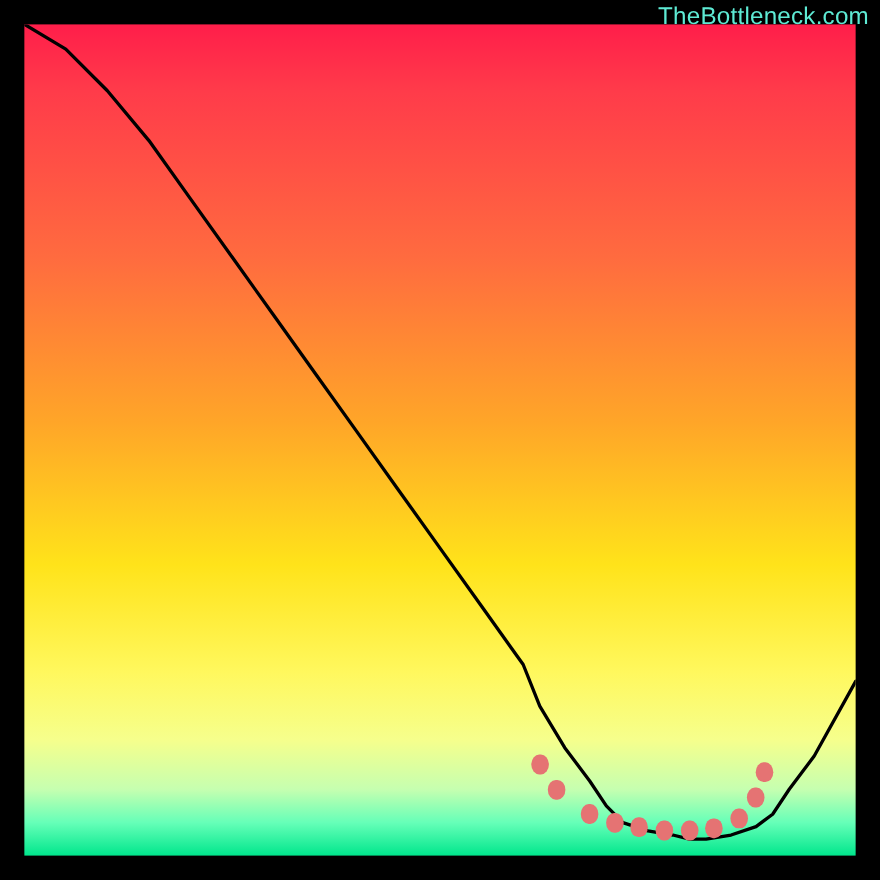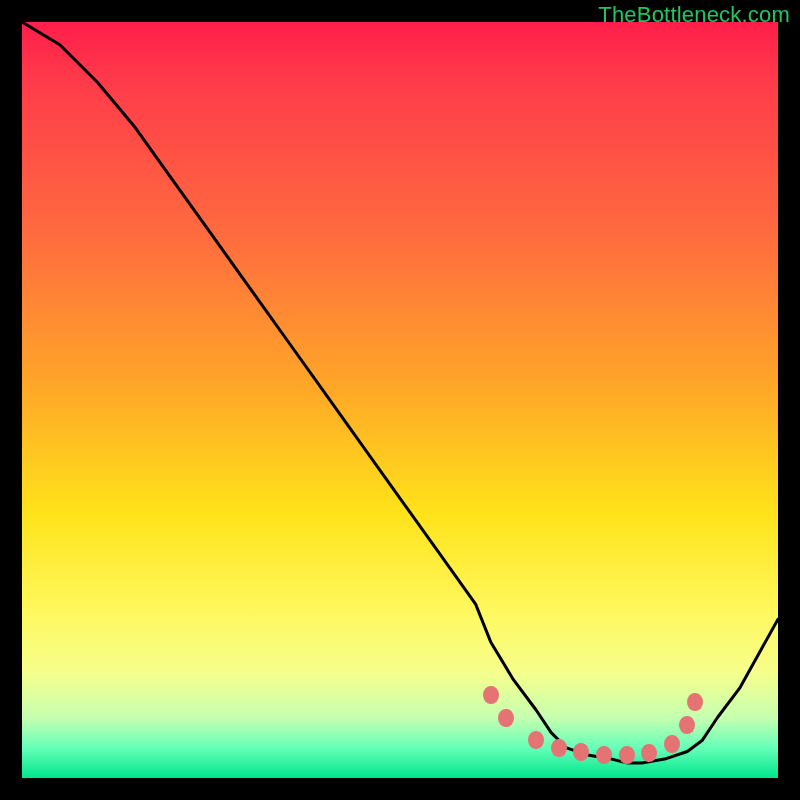--- a/index.html
+++ b/index.html
@@ -51,21 +51,21 @@
     width: 16px;
     height: 18px;
     background: #e57373;
     border-radius: 50% / 55%;
     transform: translate(-50%, -50%);
   }
   .watermark {
     position: absolute;
     top: 2px;
     right: 10px;
-    color: #22c55e;
+    color: #5eead4;
     font-size: 22px;
     letter-spacing: 0.2px;
     font-weight: 400;
   }
 </style>
 </head>
 <body>
 
 <div class="frame">
 

